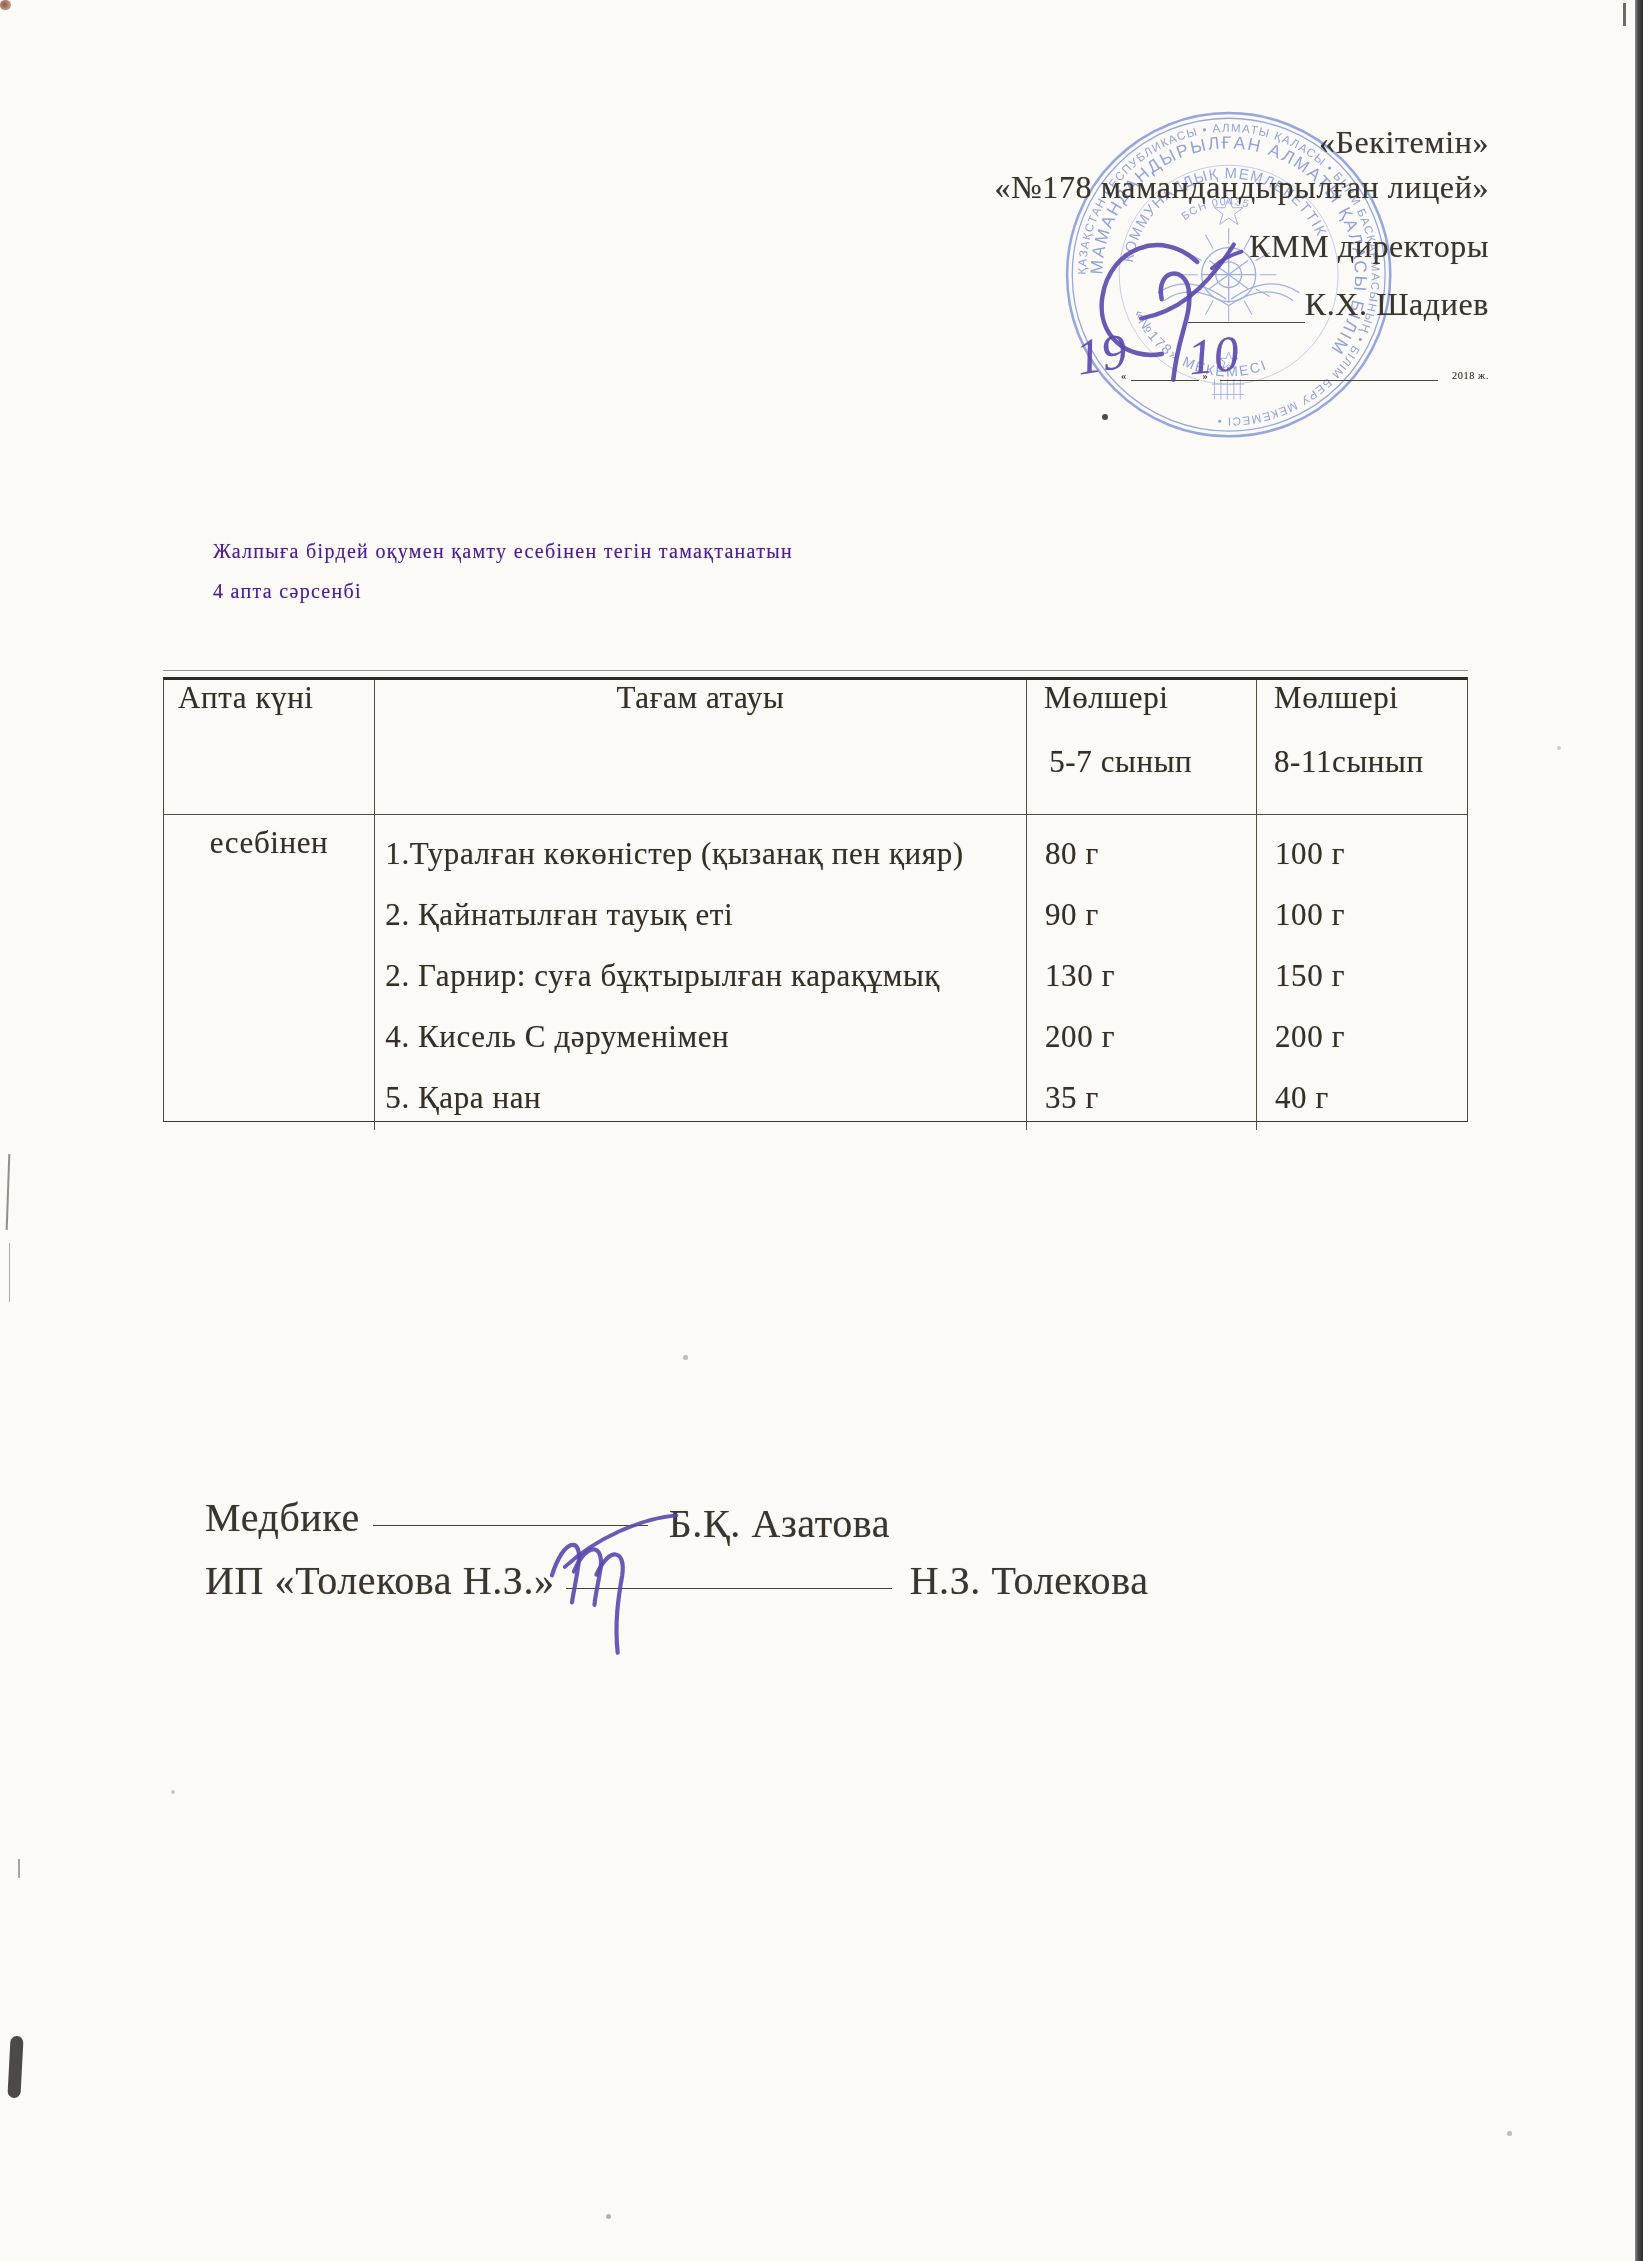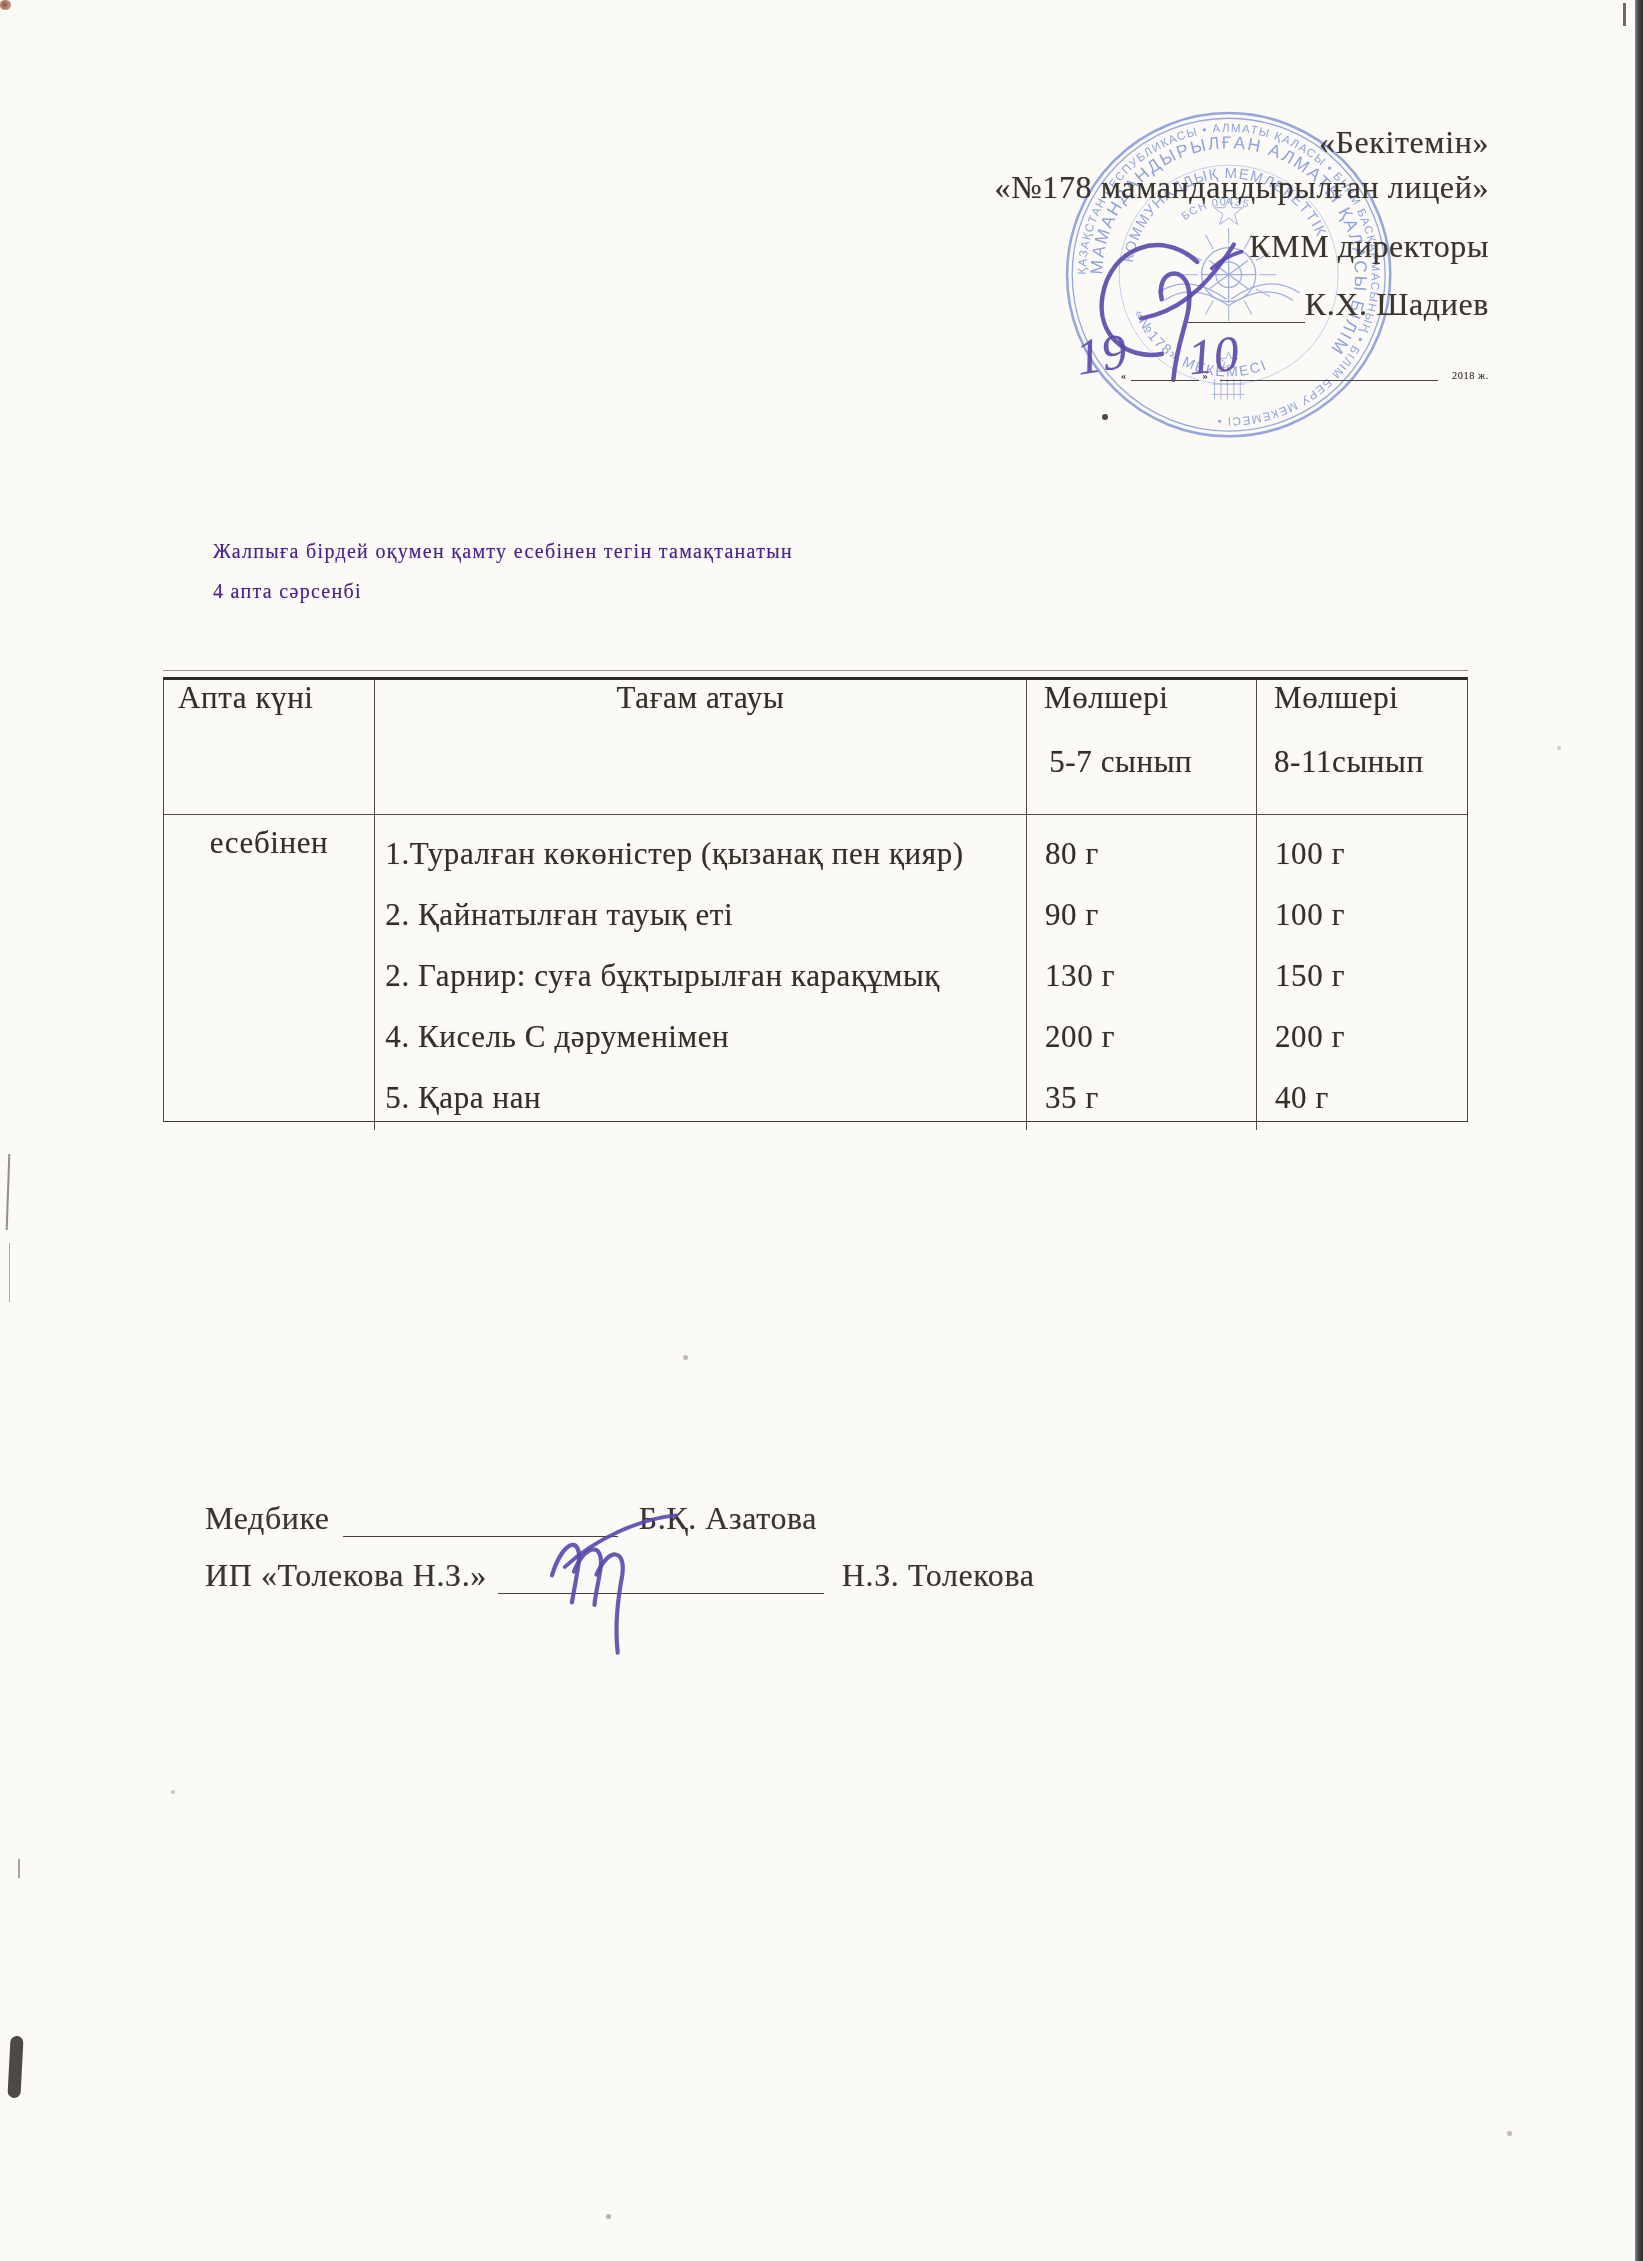--- a/index.html
+++ b/index.html
@@ -64,22 +64,22 @@
   .hc34{ padding-left:17px; }
   .sub-label{ display:block; margin-top:28px; padding-left:5.2px; white-space:nowrap;}
   .bcell{ padding-top:10.3px; }
   .day-cell{ text-align:center; }
   .line-row{ height:61px; box-sizing:border-box; padding-top:10.3px; white-space:nowrap; overflow:visible;}
   .dish-col{ padding-left:10.3px; }
   .qty-col{ padding-left:18px; }
 
   
   .sig-line{
-    position:absolute; left:205px; display:flex; align-items:flex-end;
-    font-size:32px; white-space:nowrap; color:#3a362f;
+    position:absolute; left:205px; display:flex; align-items:flex-start;
+    font-size:40px; white-space:nowrap; color:#3a362f;
   }
   .sl1-line{ width:275px; margin-left:13px; border-bottom:1.9px solid #45413a; height:31px;}
   .sl2-line{ width:326px; margin-left:11.6px; border-bottom:1.9px solid #45413a; height:31px;}
   .sig-name1{ margin-left:21px;margin-top:6px; }
   .sig-name2{ margin-left:17.4px; }
 
   
   #edge-band{
     position:absolute; right:0; top:0; width:9px; height:100%;
     background:linear-gradient(to right,#8a8a8a 0%,#4a4a4a 35%,#262626 100%);

